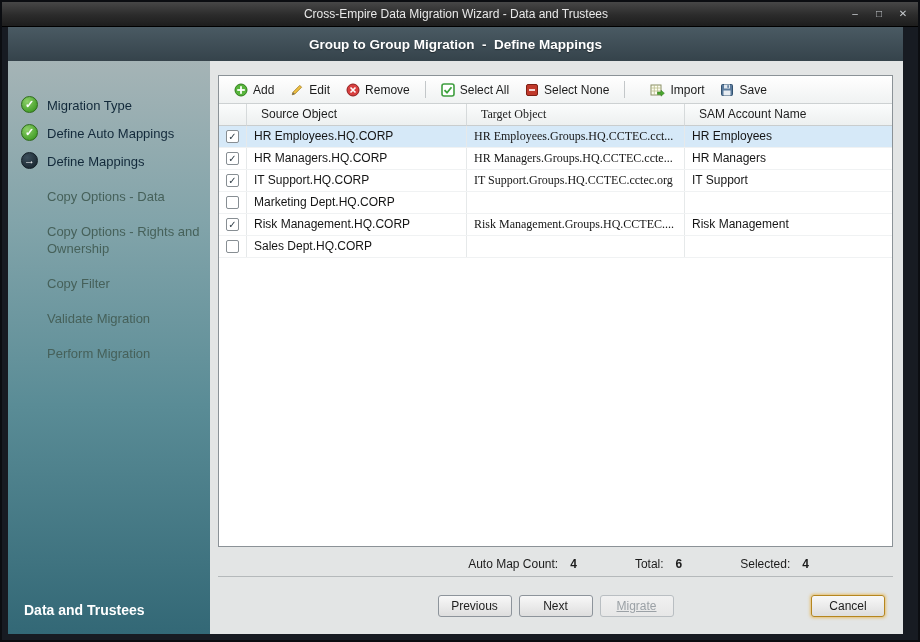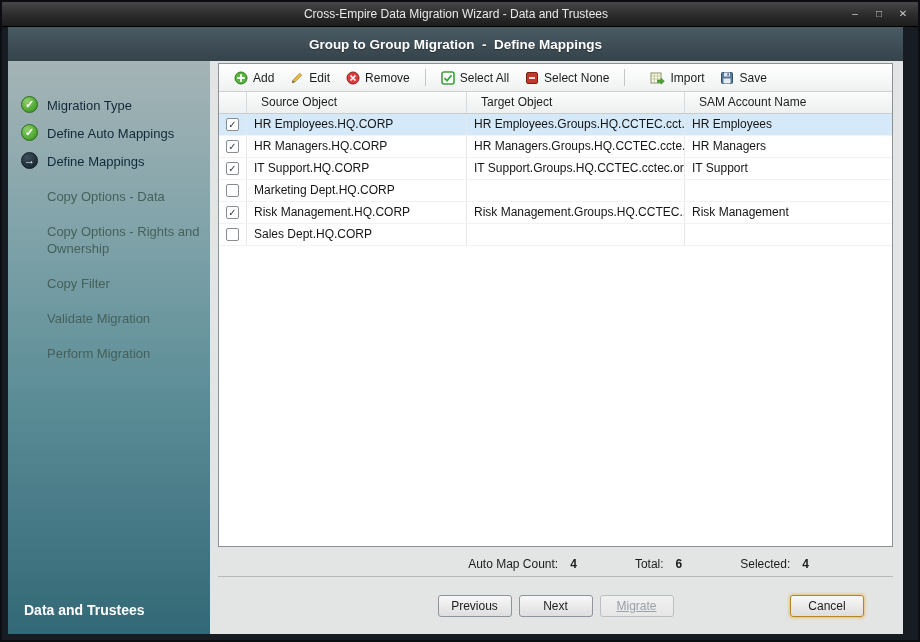--- a/index.html
+++ b/index.html
@@ -20,50 +20,50 @@
   .steps{padding-top:30px;}
   .step{display:flex;align-items:flex-start;padding:5px 10px 5px 13px;gap:9px;font-size:13px;color:#12293a;}
   .step .icon{width:17px;height:17px;flex:none;border-radius:50%;box-sizing:border-box;text-align:center;}
   .icon.done{background:radial-gradient(circle at 35% 30%,#8ed06b,#4aa32e 70%,#357c1f);border:1px solid #2e6b1b;color:#fff;font-size:11px;line-height:15px;font-weight:bold;}
   .icon.current{background:radial-gradient(circle at 35% 30%,#3c4f5c,#1d2b35 75%);border:1px solid #101c24;color:#fff;font-size:11px;line-height:15px;}
   .icon.spacer{visibility:hidden;}
   .step .label{padding-top:1px;line-height:17px;}
   .step.pending{color:#46615a;margin-top:7px;}
   .sidebar-footer{position:absolute;left:16px;bottom:16px;color:#fff;font-weight:bold;font-size:14px;}
   
-  .main{flex:1;display:flex;flex-direction:column;background:#e3e5e5;min-width:0;padding:2px 10px 0 8px;}
+  .main{flex:1;display:flex;flex-direction:column;background:#e3e5e5;min-width:0;padding:14px 10px 0 8px;}
   .panel{flex:1;display:flex;flex-direction:column;min-height:0;background:#fff;border:1px solid #8b9297;}
   
   .toolbar{height:27px;flex:none;display:flex;align-items:center;gap:2px;padding:0 8px;background:linear-gradient(#ffffff,#f0f2f2);border-bottom:1px solid #cdd1d2;font-size:12px;}
   .tbtn{display:inline-flex;align-items:center;gap:5px;padding:3px 7px;background:transparent;border:0;font:inherit;color:#1c1c1c;cursor:default;}
   .tbtn svg{display:block;}
   .sep{width:1px;height:17px;background:#c3c7c9;margin:0 6px;}
   
   .thead{flex:none;display:flex;}
   .th{box-sizing:border-box;padding-left:14px;font-size:12px;color:#1e1e1e;background:linear-gradient(#fbfcfc,#edf0f0);border-right:1px solid #d6dadb;line-height:21px;height:22px;border-bottom:1px solid #c9cdce;overflow:hidden;white-space:nowrap;}
   .th-check{width:28px;flex:none;padding:0;}
   .col-source{width:220px;flex:none;}
-  .col-target{width:218px;flex:none;}
+  .col-target{width:218px;flex:none;font-family:Liberation Serif, serif;}
   .col-sam{flex:1;border-right:0 !important;}
   .tbody{flex:1;overflow:hidden;}
   .tr{display:flex;height:21px;line-height:20px;font-size:12px;border-bottom:1px solid #f0f2f3;color:#151515;}
   .tr.selected{background:#d6e9f8;}
   .td{box-sizing:border-box;padding-left:7px;border-right:1px solid #e6e9ea;overflow:hidden;white-space:nowrap;}
   .td-check{width:28px;flex:none;padding:0;display:flex;align-items:center;justify-content:center;}
   .checkbox{width:13px;height:13px;border:1px solid #878e93;background:#fff;border-radius:2px;font-size:10px;line-height:11px;text-align:center;color:#2e3c46;box-sizing:border-box;}
   
   .statusbar{flex:none;height:24px;margin-top:5px;border-bottom:1px solid #b5b9bb;display:flex;align-items:center;justify-content:flex-end;padding-right:84px;gap:58px;font-size:12px;color:#1c1c1c;}
   .stat{display:flex;gap:12px;align-items:center;}
   .stat .val{font-weight:bold;}
   
   .footerbar{flex:none;height:57px;position:relative;display:flex;align-items:center;justify-content:center;}
   .center-group{display:flex;gap:7px;}
   .btn{min-width:74px;height:22px;font-size:12px;font-family:inherit;background:linear-gradient(#f8f8f8,#dedede);border:1px solid #8d949b;border-radius:3px;color:#1d1d1d;padding:0 10px;cursor:default;}
   .btn.disabled{color:#9ba1a6;border-color:#b9bec2;background:linear-gradient(#f1f1f1,#e7e7e7);text-decoration:underline;}
-  .btn.cancel{position:absolute;right:29px;border:1px solid #b5861f;box-shadow:0 0 3px 1px rgba(232,166,33,.6);}
+  .btn.cancel{position:absolute;right:8px;border:1px solid #b5861f;box-shadow:0 0 3px 1px rgba(232,166,33,.6);}
 </style>
 </head>
 <body>
 
 <div class="window">
 
   <div class="titlebar">
     <span class="title">Cross-Empire Data Migration Wizard - Data and Trustees</span>
     <span class="controls">
       <span class="ctl">–</span>

